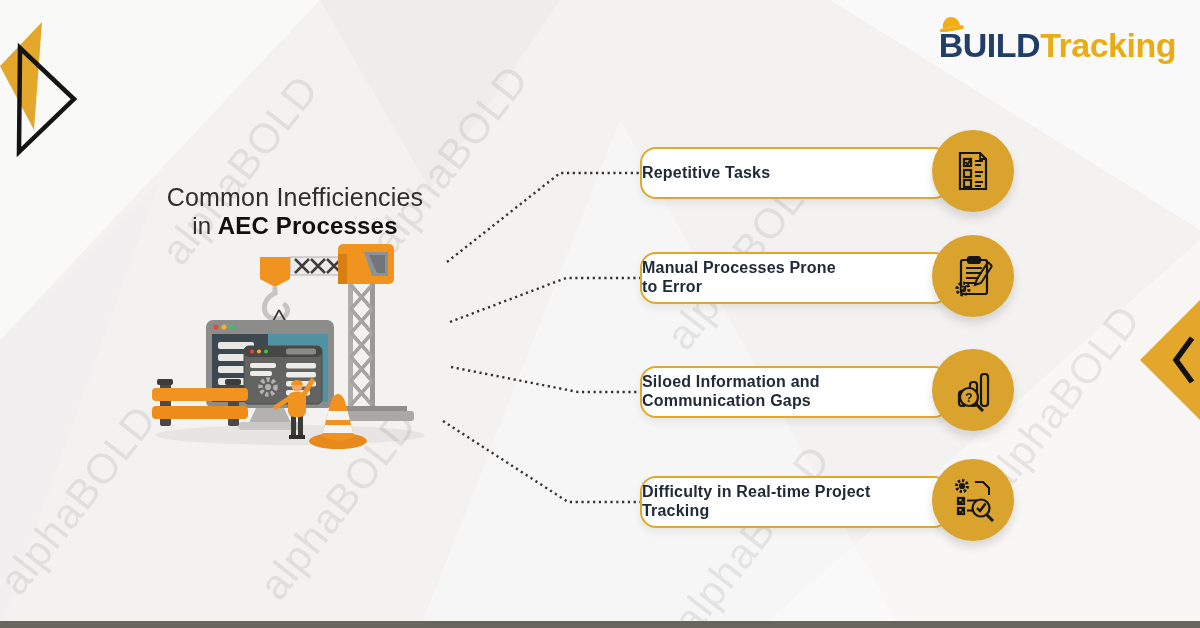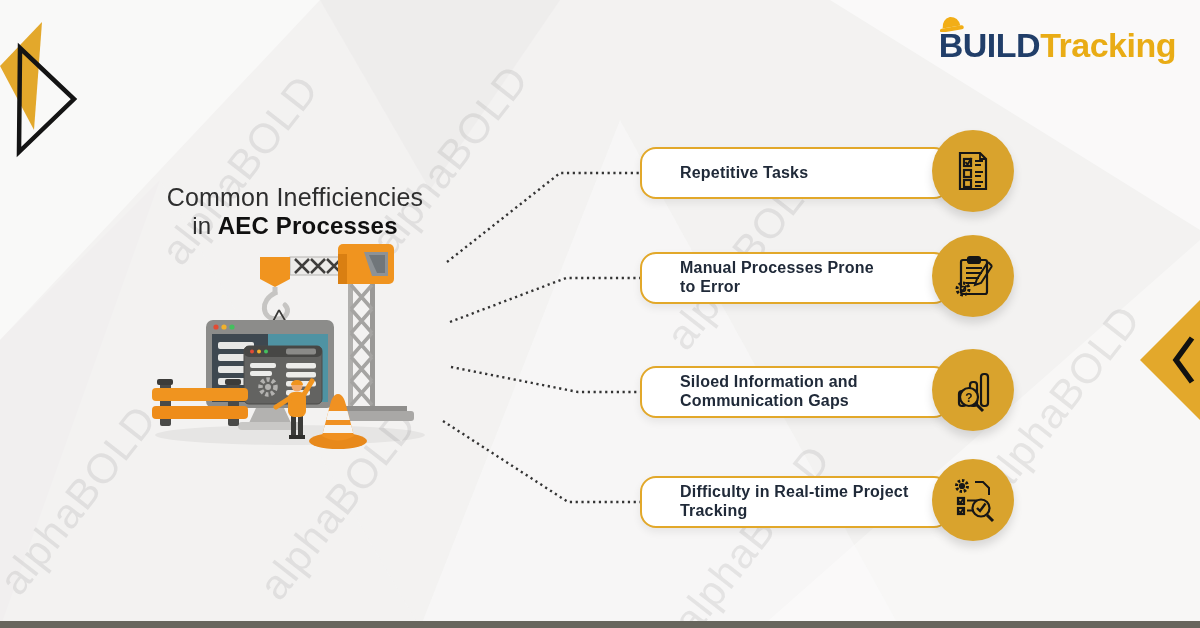--- a/index.html
+++ b/index.html
@@ -22,21 +22,21 @@
   
   .title{position:absolute;left:140px;top:184px;width:310px;text-align:center;}
   .title .l1{font-size:25px;font-weight:400;color:#2e2e2e;letter-spacing:.2px;line-height:1.1;}
   .title .l2{font-size:24px;color:#2e2e2e;font-weight:500;line-height:1.2;}
   .title .l2 b{font-weight:800;color:#101010;letter-spacing:.2px;}
   
   .row{position:absolute;left:640px;width:390px;height:52px;z-index:3;}
   .pill{
     position:absolute;left:0;top:0;width:310px;height:52px;background:#ffffff;
     border:2.5px solid #e2a82a;border-radius:16px;display:flex;align-items:center;
-    padding-left:38px;box-sizing:border-box;box-shadow:0 4px 8px rgba(0,0,0,.07);
+    box-sizing:border-box;box-shadow:0 4px 8px rgba(0,0,0,.07);
   }
   .pill-label{
     font-weight:700;font-size:16px;line-height:1.18;color:#202a39;
     white-space:pre-line;letter-spacing:.2px;
   }
   .badge{
     position:absolute;left:292px;top:-17px;width:82px;height:82px;border-radius:50%;
     background:#d9a32d;display:flex;align-items:center;justify-content:center;
     box-shadow:0 6px 10px rgba(0,0,0,.13);
   }

